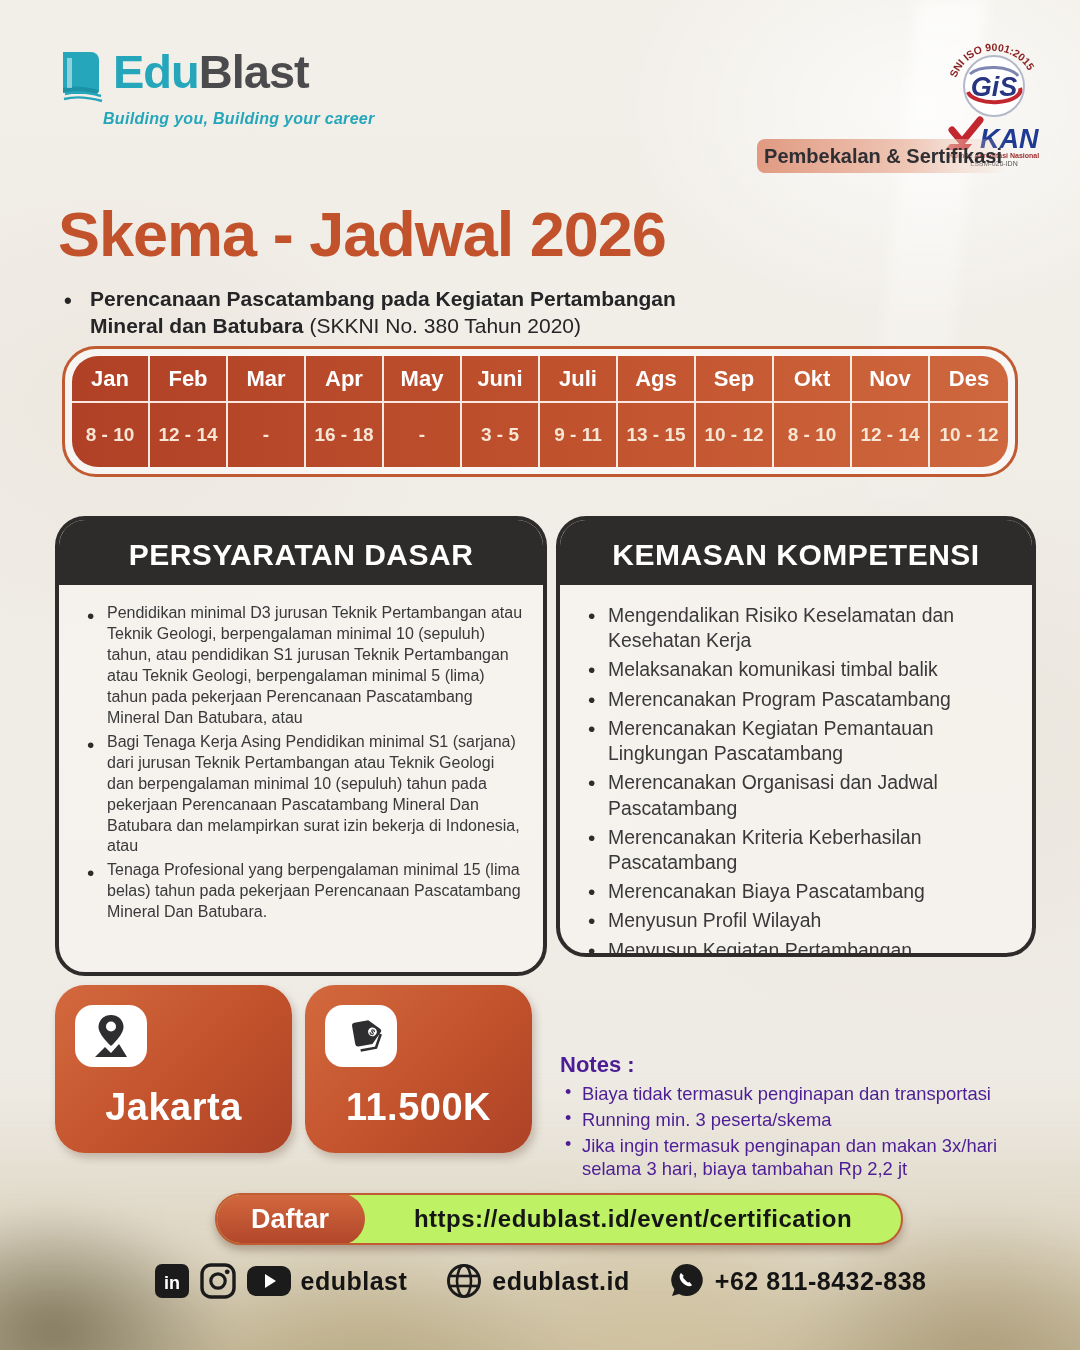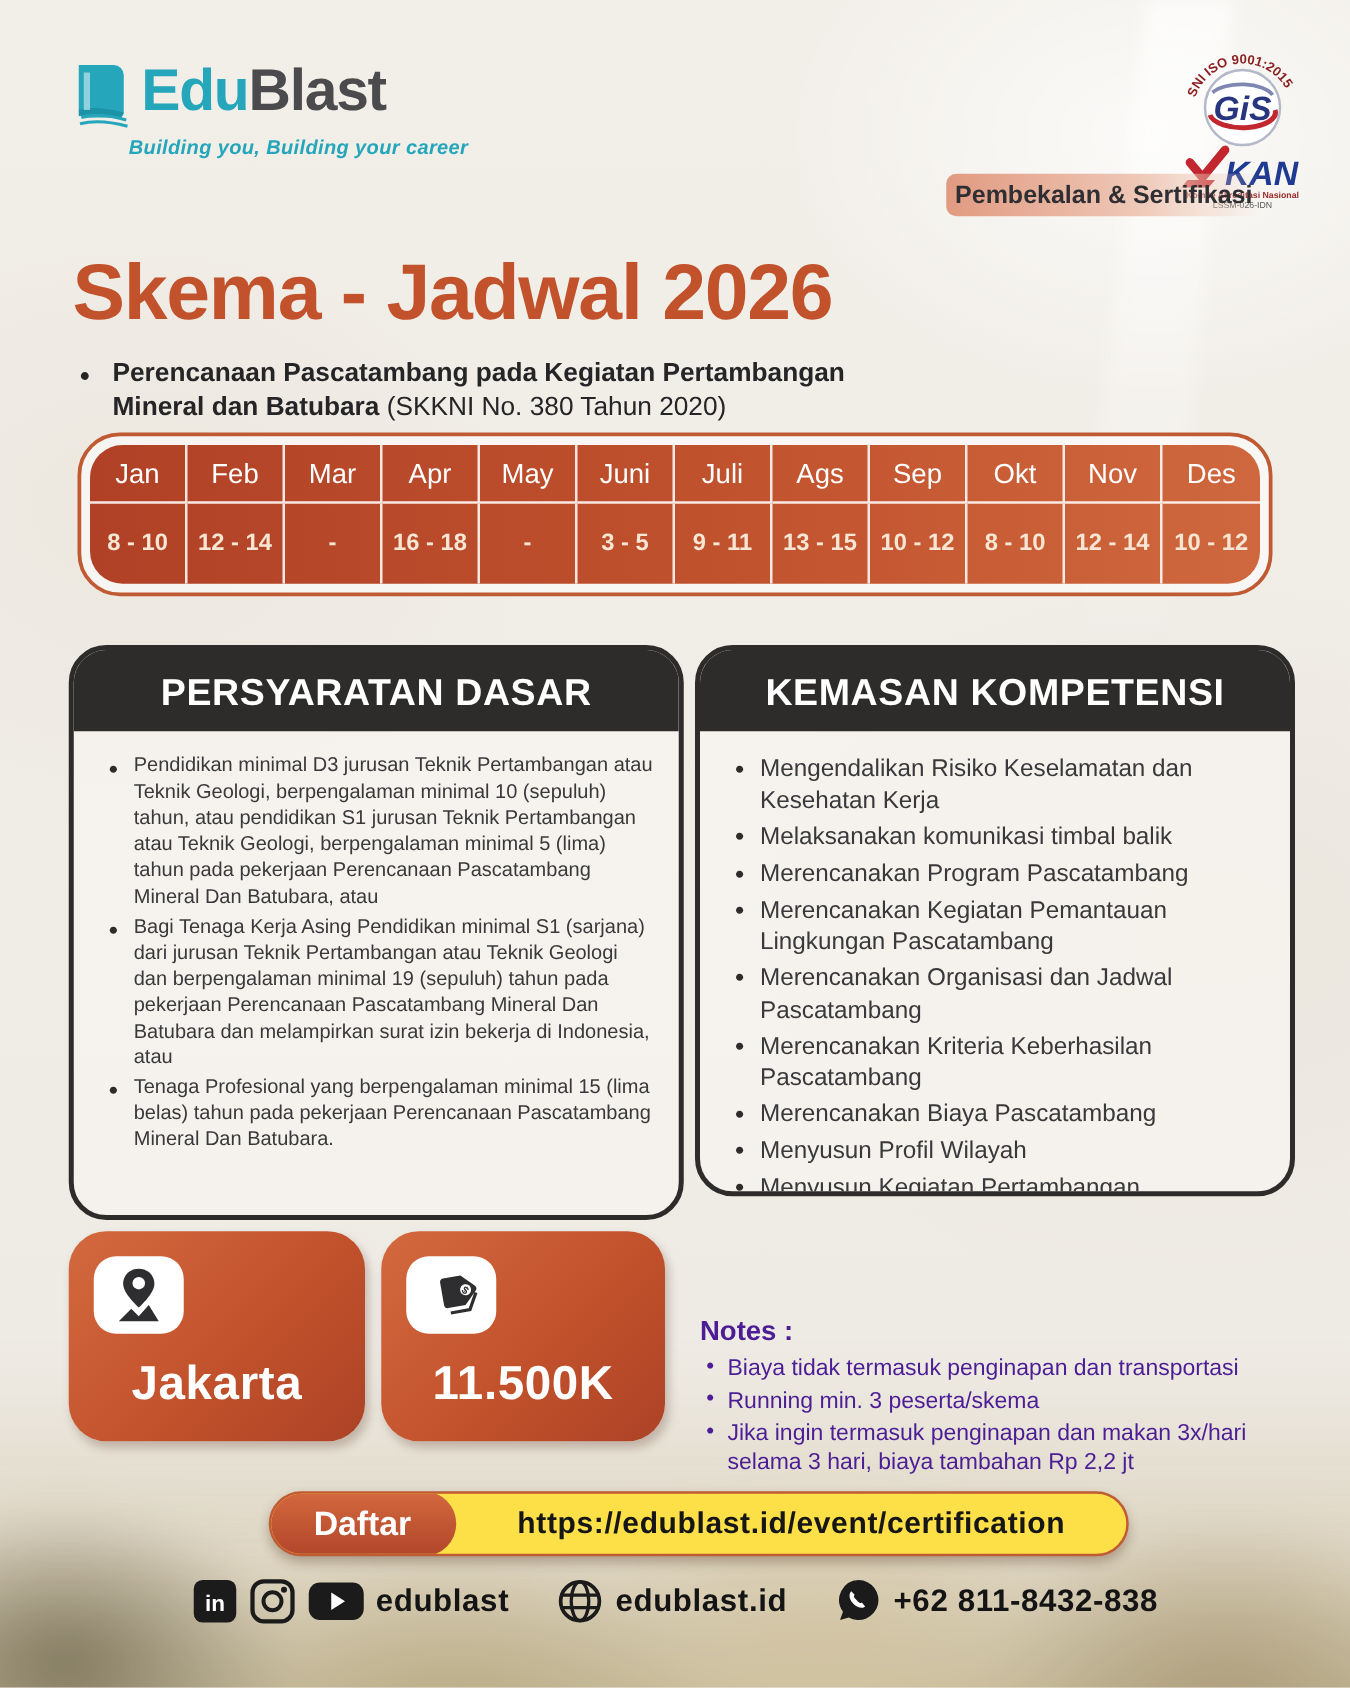--- a/index.html
+++ b/index.html
@@ -53,21 +53,21 @@
   .scheme-reg { font-weight:400; }
 
   
   .sched-ring { position:absolute; left:62px; top:346px; width:956px; height:131px;
     border:3px solid #c05a33; border-radius:34px; padding:7px; background:rgba(255,255,255,.55); }
   .sched-table { width:100%; height:100%; border-radius:26px; overflow:hidden;
     background:linear-gradient(90deg,#b04126 0%, #c1522e 55%, #cf683e 100%);
     display:grid; grid-template-columns:repeat(12,1fr); grid-template-rows:47px 1fr; }
   .sc { display:flex; align-items:center; justify-content:center; border-right:2px solid rgba(255,250,246,.9); }
   .sc.lastcol { border-right:none; }
-  .sc.head { border-bottom:2px solid rgba(255,250,246,.9); color:#ffffff; font-weight:400; font-size:22px; }
+  .sc.head { border-bottom:2px solid rgba(255,250,246,.9); color:#ffffff; font-weight:700; font-size:22px; }
   .sc.data { color:#f8e6d4; font-weight:600; font-size:19px; }
 
   
   .panel { position:absolute; border:4px solid #2d2c2a; border-radius:30px; overflow:hidden; background:rgba(246,243,238,.82); }
   .panel-left  { left:55px;  top:516px; width:492px; height:460px; }
   .panel-right { left:556px; top:516px; width:480px; height:441px; }
   .panel-header { background:#2d2c2a; color:#ffffff; text-align:center; font-weight:800; font-size:30px;
     letter-spacing:.5px; padding:18px 0 13px 0; }
   .panel-body { padding:18px 20px 10px 24px; color:#39393b; }
   .panel-body ul { list-style:none; }
@@ -88,21 +88,21 @@
 
   
   .notes { position:absolute; left:560px; top:1052px; width:500px; color:#4c1d95; }
   .notes-title { font-weight:800; font-size:22px; margin-bottom:4px; }
   .notes ul { list-style:none; }
   .notes li { position:relative; padding-left:22px; font-size:18.4px; line-height:1.25; margin-bottom:3px; }
   .notes li::before { content:"\2022"; position:absolute; left:5px; top:-1px; font-size:18px; }
 
   
   .register { position:absolute; left:215px; top:1193px; width:688px; height:52px;
-    background:#fde047; border:2px solid #c05b34; border-radius:28px; display:flex; align-items:center;
+    background:#bef264; border:2px solid #c05b34; border-radius:28px; display:flex; align-items:center;
     box-shadow:0 5px 9px rgba(60,30,10,.3); overflow:hidden; }
   .register-btn { width:150px; height:52px; margin:-2px 0 -2px -2px; border-radius:28px;
     background:linear-gradient(180deg,#d3693e,#b1452a); display:flex; align-items:center; justify-content:center;
     color:#ffffff; font-weight:800; font-size:27px; }
   .register-url { flex:1; text-align:center; color:#161616; font-weight:800; font-size:24px; letter-spacing:.5px; }
 
   
   .footer { position:absolute; left:0; right:0; top:1262px; display:flex; align-items:flex-end; justify-content:center; gap:10px; }
   .footer .grp { display:flex; align-items:center; gap:9px; }
   .footer .sep { width:18px; }
@@ -195,21 +195,21 @@
       <div class="sc data">12 - 14</div>
       <div class="sc data lastcol">10 - 12</div>
     </div>
   </div>
 
   <section class="panel panel-left">
     <div class="panel-header">PERSYARATAN DASAR</div>
     <div class="panel-body">
       <ul>
         <li>Pendidikan minimal D3 jurusan Teknik Pertambangan atau Teknik Geologi, berpengalaman minimal 10 (sepuluh) tahun, atau pendidikan S1 jurusan Teknik Pertambangan atau Teknik Geologi, berpengalaman minimal 5 (lima) tahun pada pekerjaan Perencanaan Pascatambang Mineral Dan Batubara, atau</li>
-        <li>Bagi Tenaga Kerja Asing Pendidikan minimal S1 (sarjana) dari jurusan Teknik Pertambangan atau Teknik Geologi dan berpengalaman minimal 19 (sepuluh) tahun pada pekerjaan Perencanaan Pascatambang Mineral Dan Batubara dan melampirkan surat izin bekerja di Indonesia, atau</li>
+        <li>Bagi Tenaga Kerja Asing Pendidikan minimal S1 (sarjana) dari jurusan Teknik Pertambangan atau Teknik Geologi dan berpengalaman minimal 10 (sepuluh) tahun pada pekerjaan Perencanaan Pascatambang Mineral Dan Batubara dan melampirkan surat izin bekerja di Indonesia, atau</li>
         <li>Tenaga Profesional yang berpengalaman minimal 15 (lima belas) tahun pada pekerjaan Perencanaan Pascatambang Mineral Dan Batubara.</li>
       </ul>
     </div>
   </section>
 
   <section class="panel panel-right">
     <div class="panel-header">KEMASAN KOMPETENSI</div>
     <div class="panel-body">
       <ul>
         <li>Mengendalikan Risiko Keselamatan dan Kesehatan Kerja</li>

